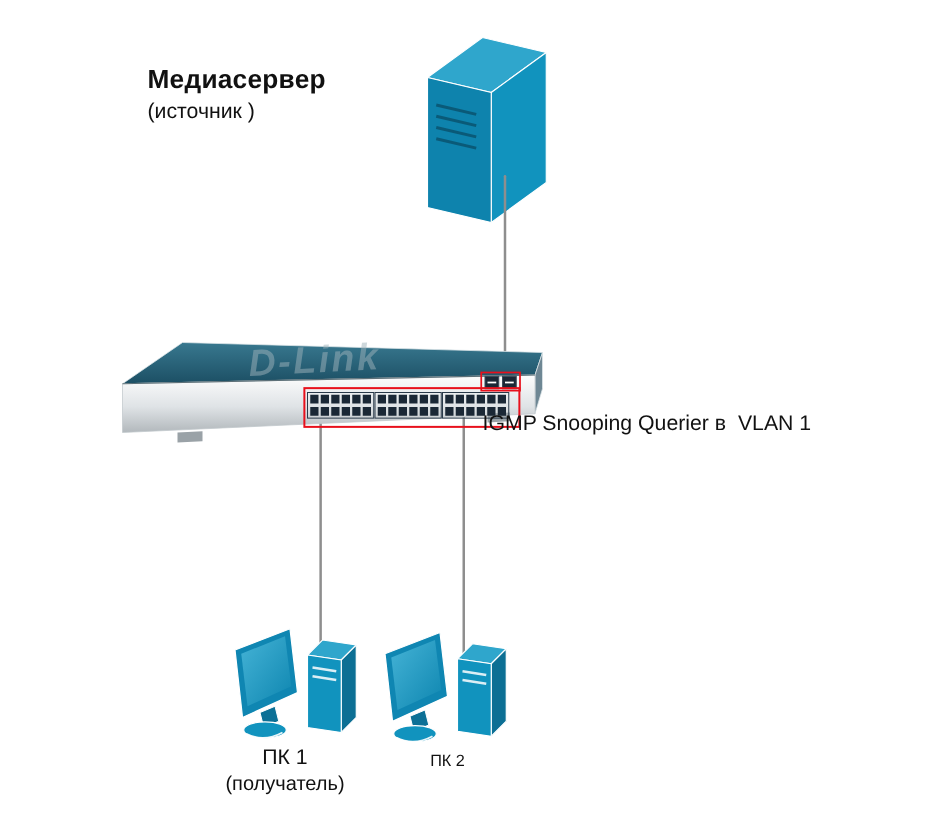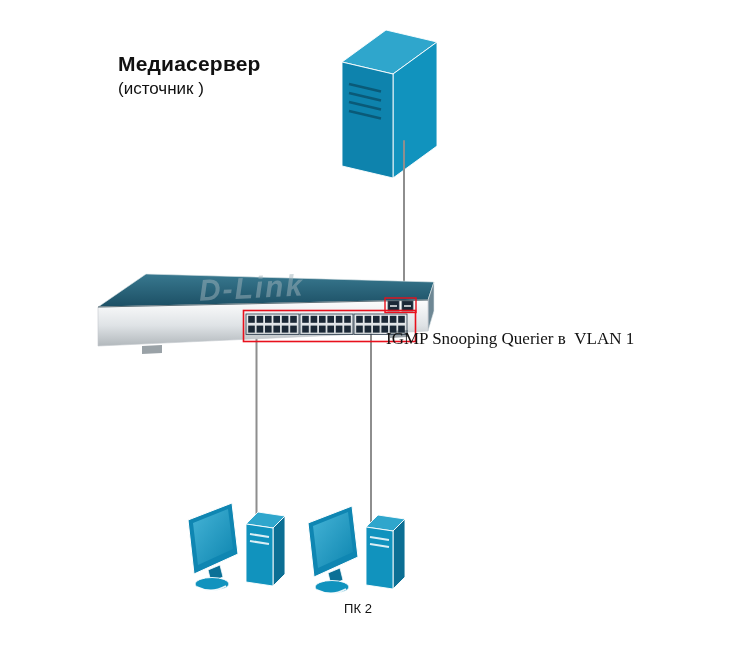--- a/index.html
+++ b/index.html
@@ -10,21 +10,21 @@
     font-family:"Liberation Sans", sans-serif;
     color:#111;
     overflow:hidden;
   }
   .stage svg{position:absolute;left:0;top:0;}
   .label{position:absolute;}
   .server-label{left:118px;top:52px;width:228px;}
   .server-label .title{font-size:21px;font-weight:bold;letter-spacing:.2px;}
   .server-label .sub{font-size:17px;margin-top:3px;}
   .switch-label{left:68px;top:216px;font-size:17px;line-height:23px;text-align:left;}
-  .querier-label{left:386px;top:329px;font-size:17px;white-space:pre;font-family:Liberation Serif, serif;}
+  .querier-label{left:386px;top:329px;font-size:17px;white-space:pre;}
   .pc1-label{left:138px;top:596px;width:180px;text-align:center;font-size:17px;}
   .pc1-label .sub{font-size:16px;margin-top:3px;}
   .pc2-label{left:268px;top:601px;width:180px;text-align:center;font-size:13px;}
   svg text{font-family:"Liberation Sans", sans-serif;}
 </style>
 </head>
 <body>
 
 <div class="stage">
 
@@ -133,19 +133,21 @@
     <div class="title">Медиасервер</div>
     <div class="sub">(источник )</div>
   </div>
 
   <div class="label switch-label">
   </div>
 
   <div class="label querier-label">IGMP Snooping Querier в  VLAN 1</div>
 
   <div class="label pc1-label">
+    <div>ПК 1</div>
+    <div class="sub">(получатель)</div>
   </div>
 
   <div class="label pc2-label">
     <div>ПК 2</div>
   </div>
 
 </div>
 
 </body></html>

